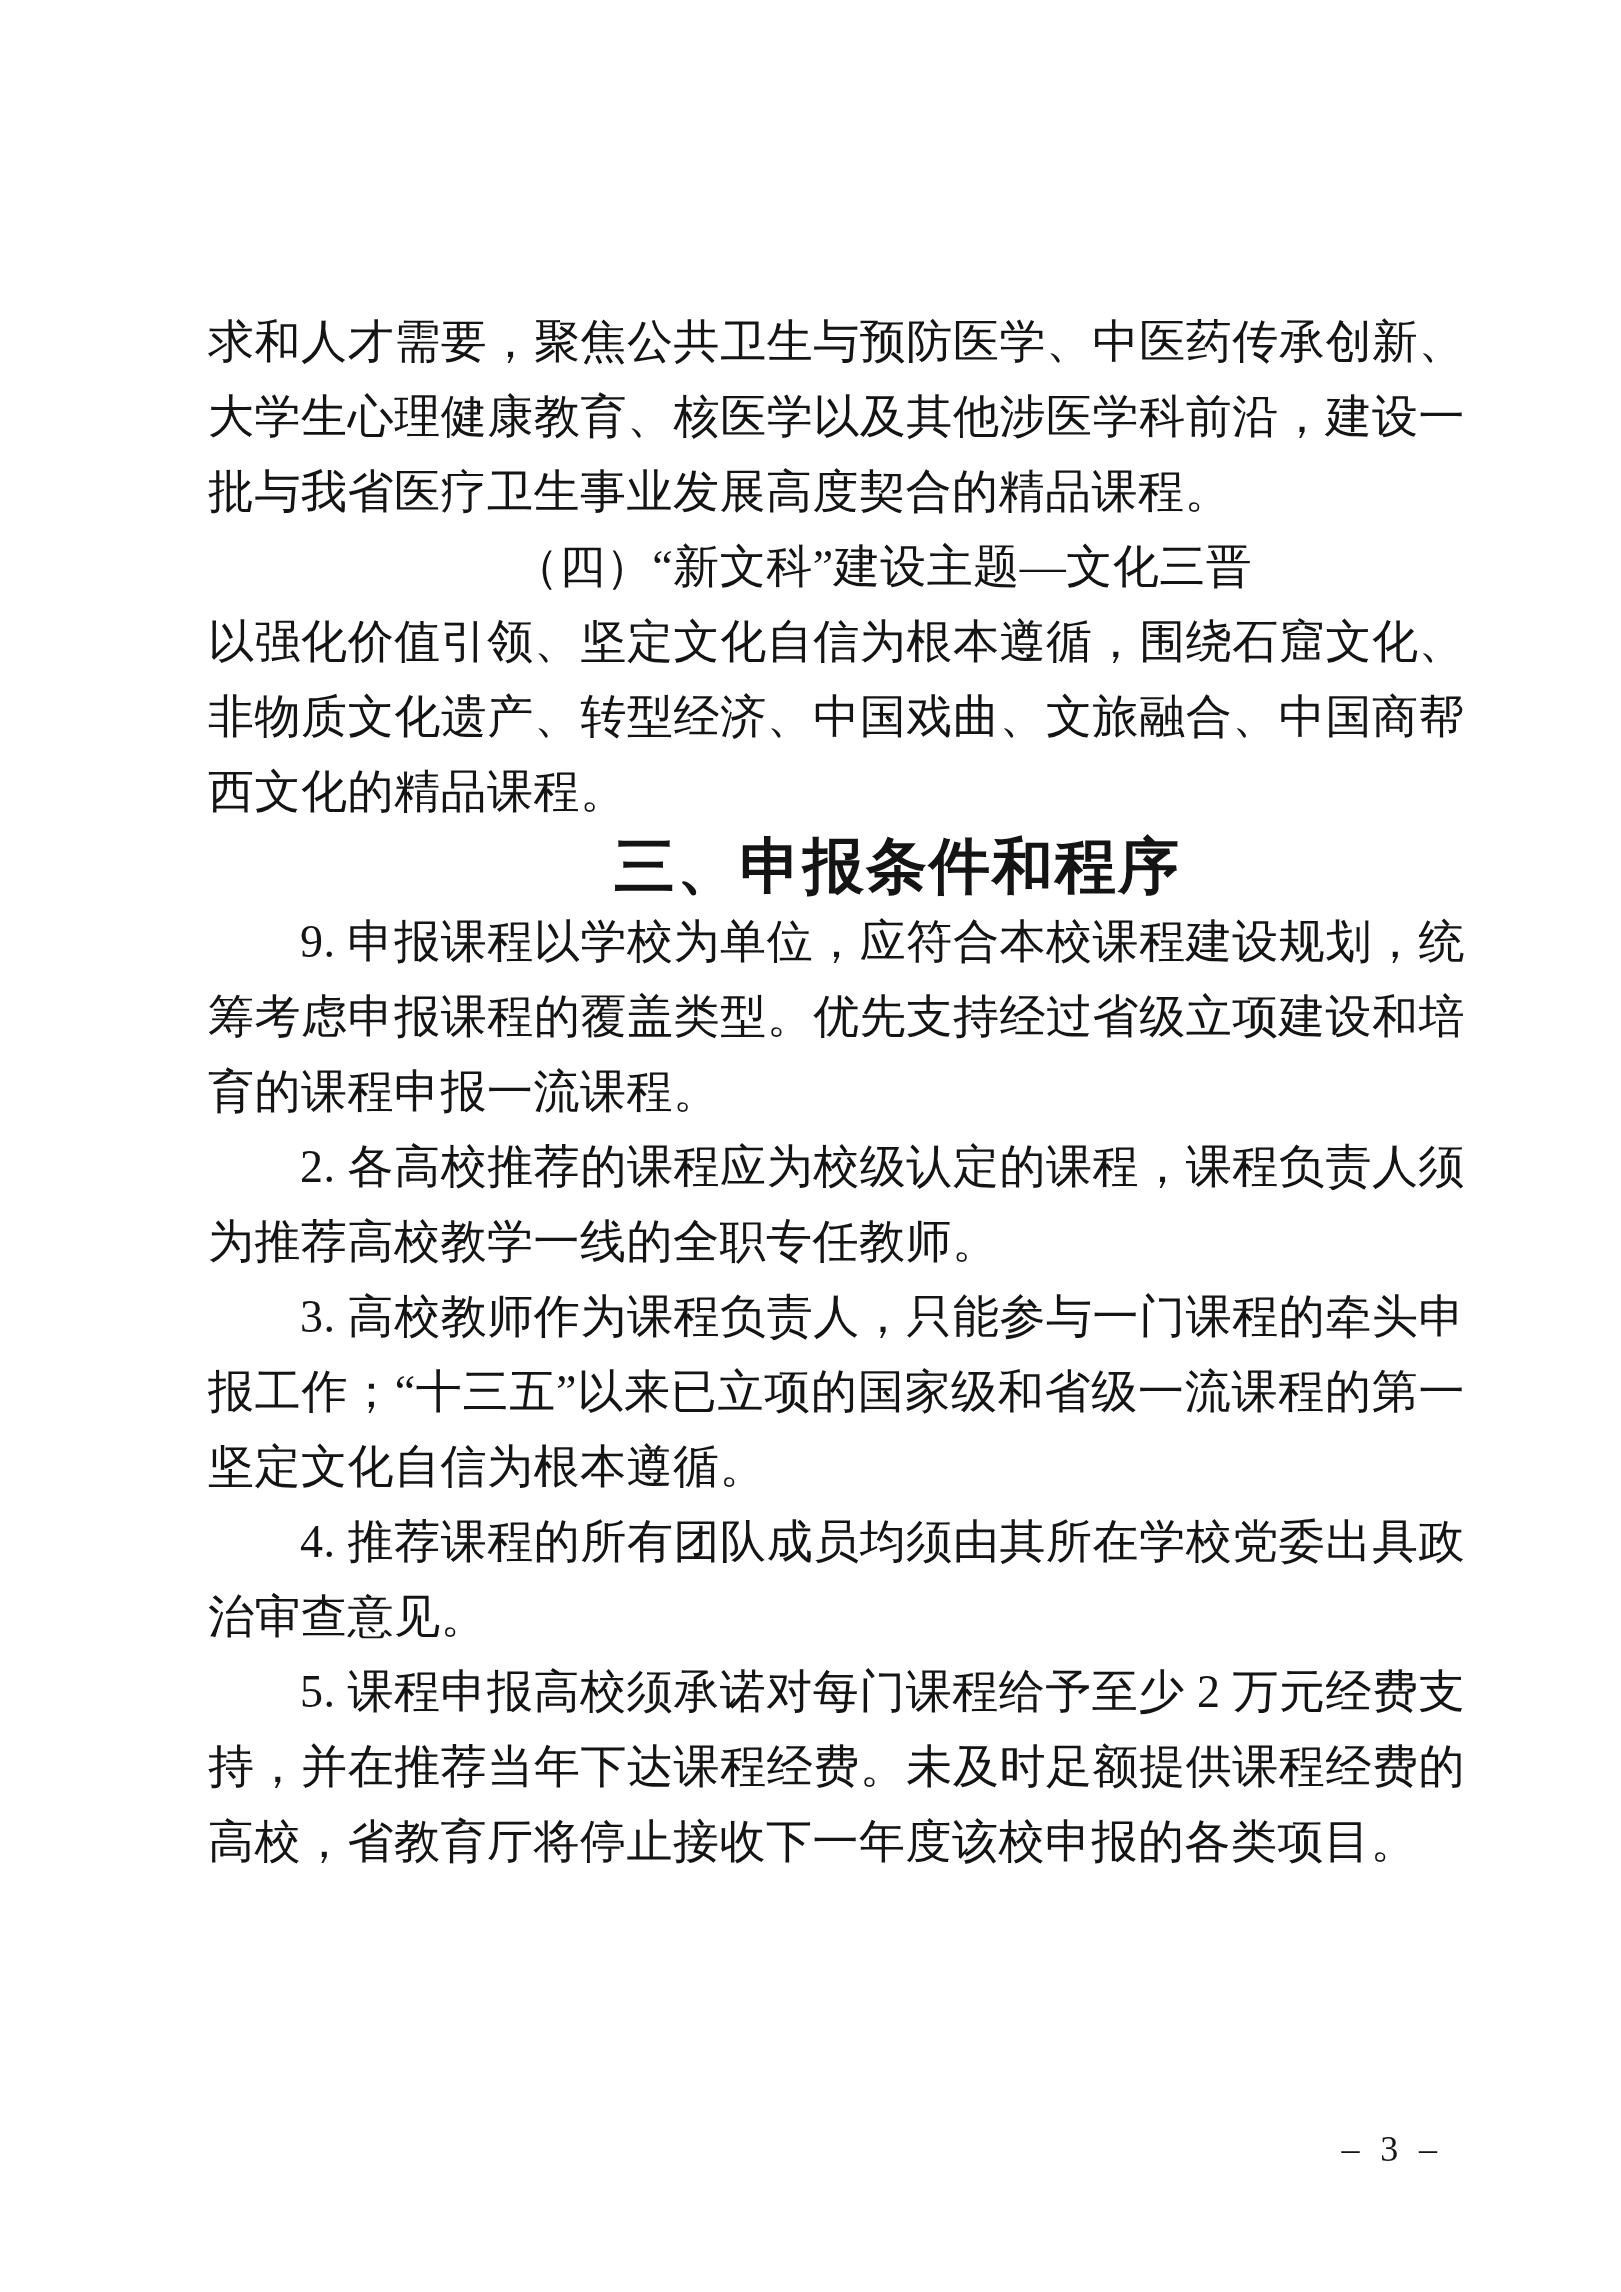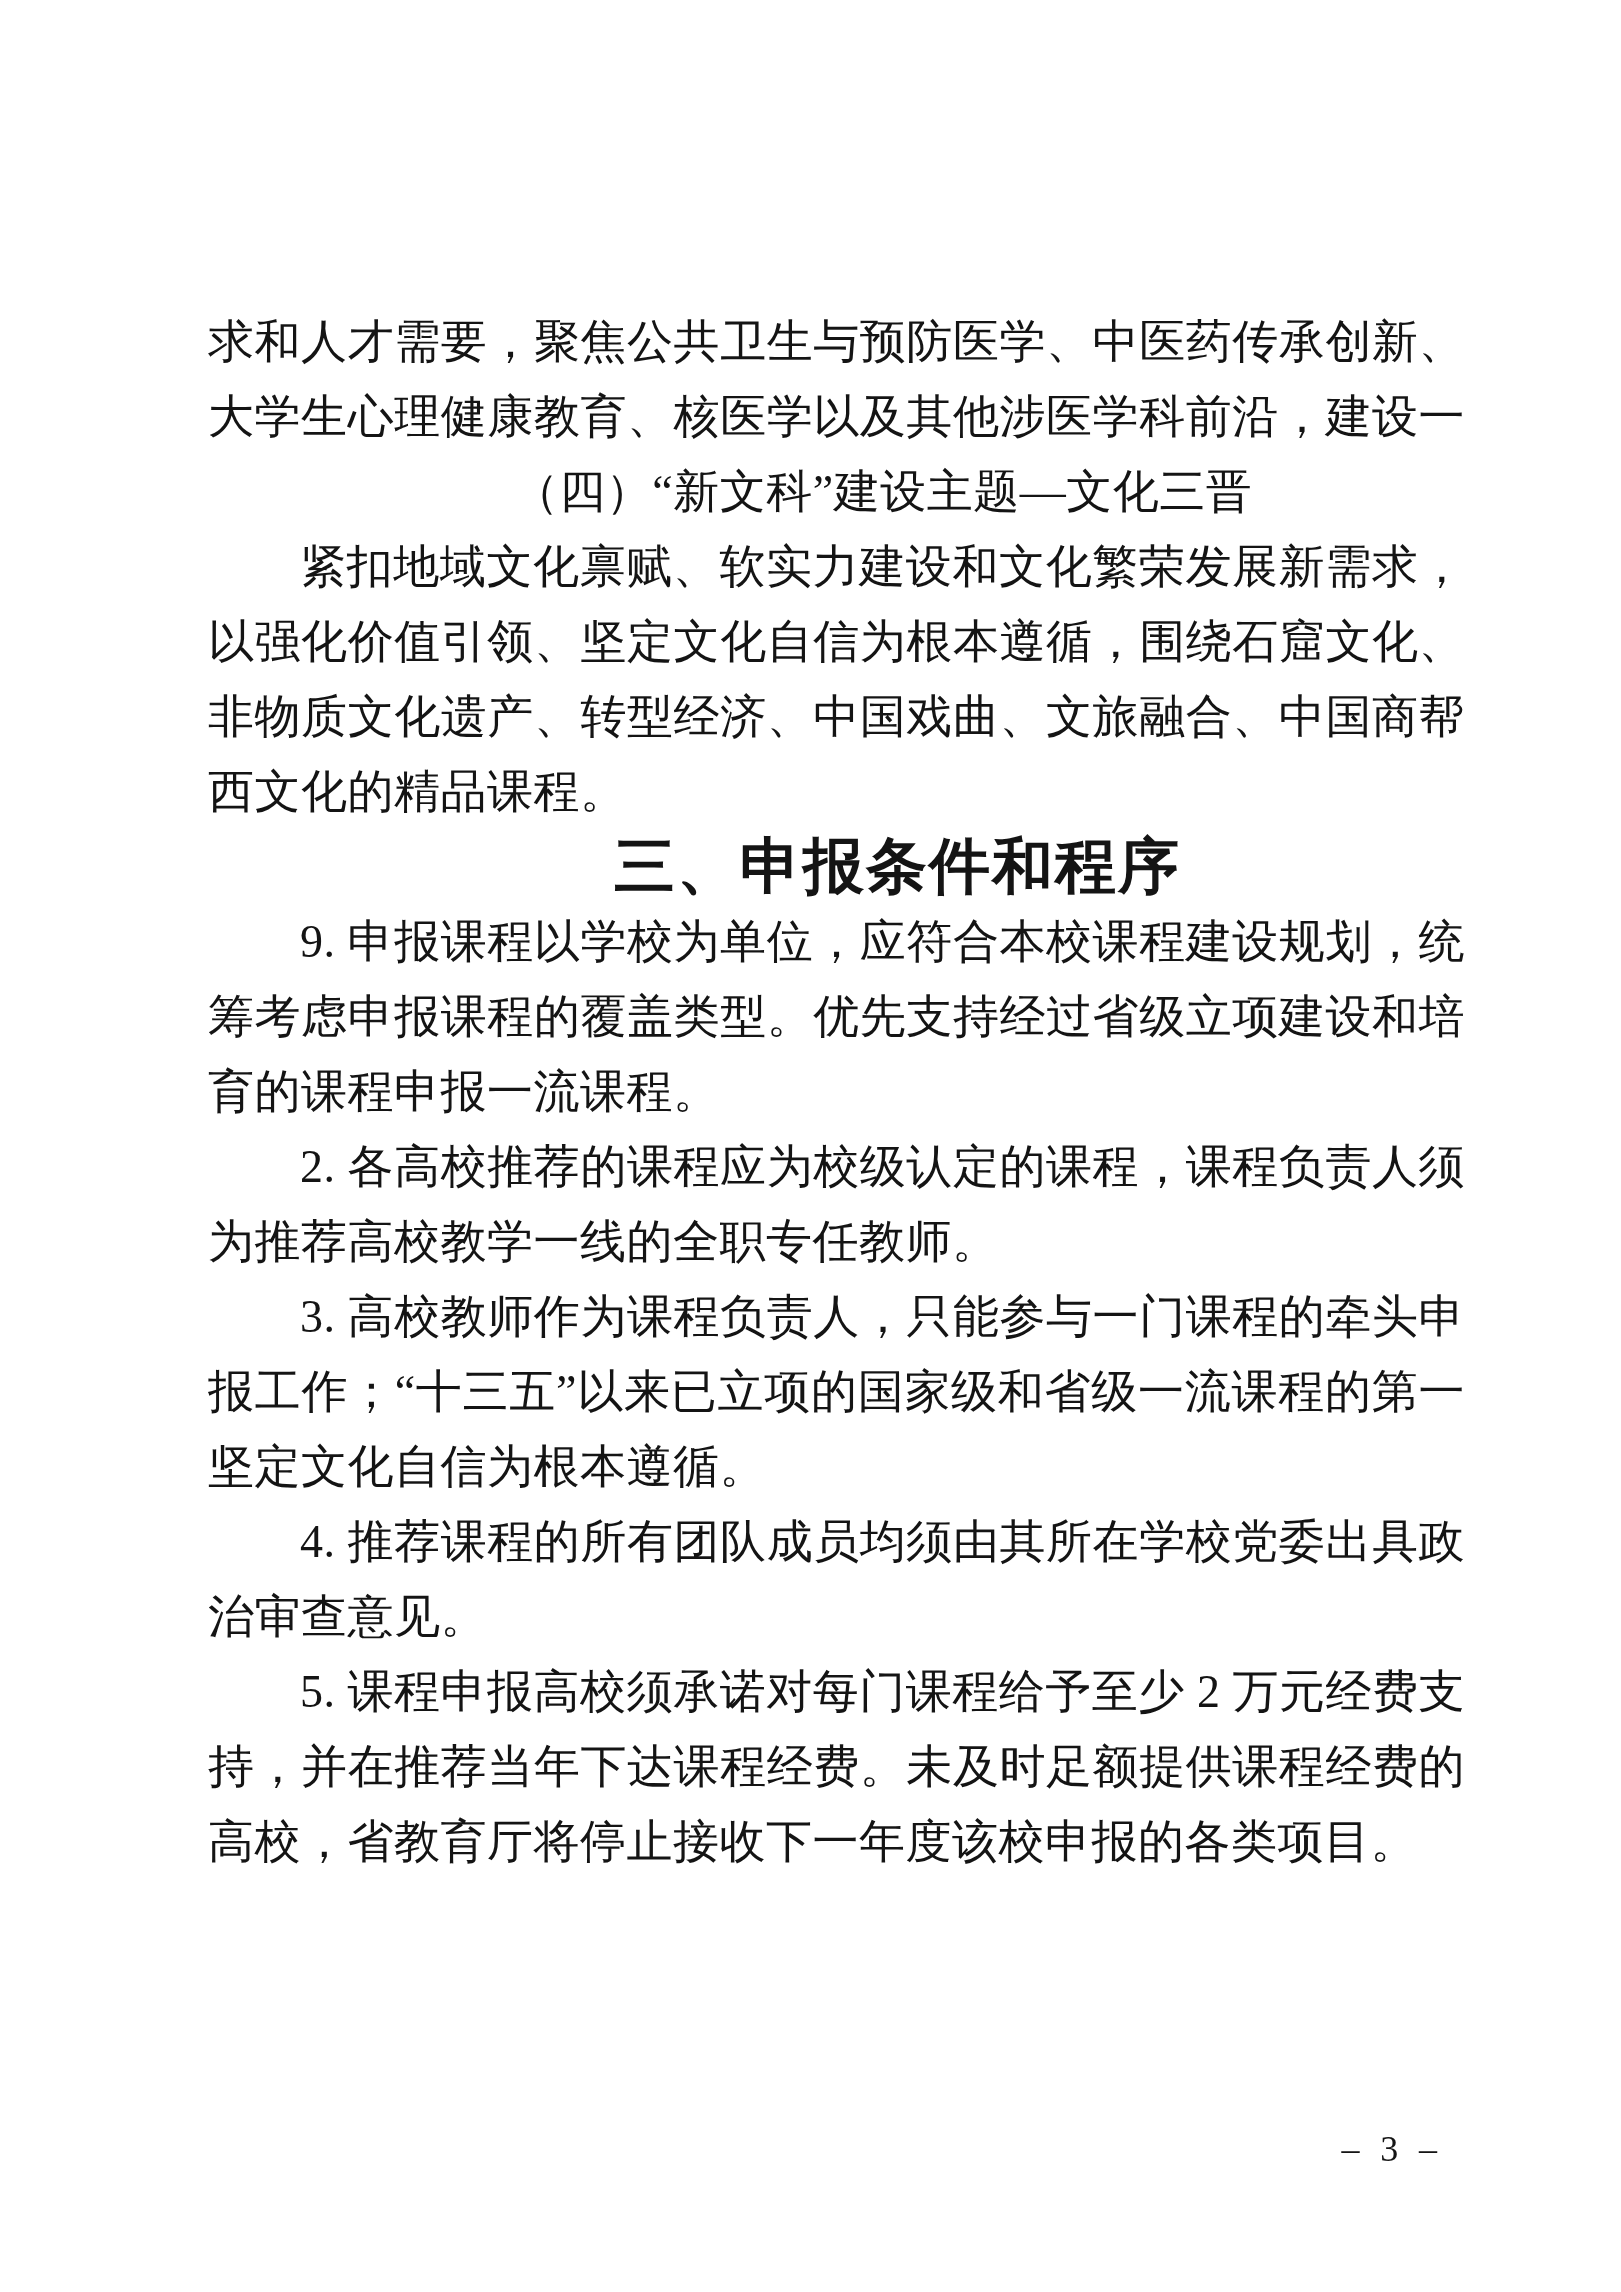--- a/index.html
+++ b/index.html
@@ -60,22 +60,22 @@
     font-family: "Liberation Serif", "DejaVu Serif", serif;
   }
 </style>
 </head>
 <body>
 
 <div class="page">
   <main class="text-block">
     <p class="line full">求和人才需要，聚焦公共卫生与预防医学、中医药传承创新、</p>
     <p class="line full">大学生心理健康教育、核医学以及其他涉医学科前沿，建设一</p>
+    <p class="line">批与我省医疗卫生事业发展高度契合的精品课程。</p>
     <p class="line indent">（四）“新文科”建设主题—文化三晋</p>
-    <p class="line full indent">紧扣地域文化禀赋、软实力建设和文化繁荣发展新需求，</p>
     <p class="line full">以强化价值引领、坚定文化自信为根本遵循，围绕石窟文化、</p>
     <p class="line full">非物质文化遗产、转型经济、中国戏曲、文旅融合、中国商帮</p>
     <p class="line">西文化的精品课程。</p>
     <p class="line heading indent">三、申报条件和程序</p>
     <p class="line full indent">9. 申报课程以学校为单位，应符合本校课程建设规划，统</p>
     <p class="line full">筹考虑申报课程的覆盖类型。优先支持经过省级立项建设和培</p>
     <p class="line">育的课程申报一流课程。</p>
     <p class="line full indent">2. 各高校推荐的课程应为校级认定的课程，课程负责人须</p>
     <p class="line">为推荐高校教学一线的全职专任教师。</p>
     <p class="line full indent">3. 高校教师作为课程负责人，只能参与一门课程的牵头申</p>

